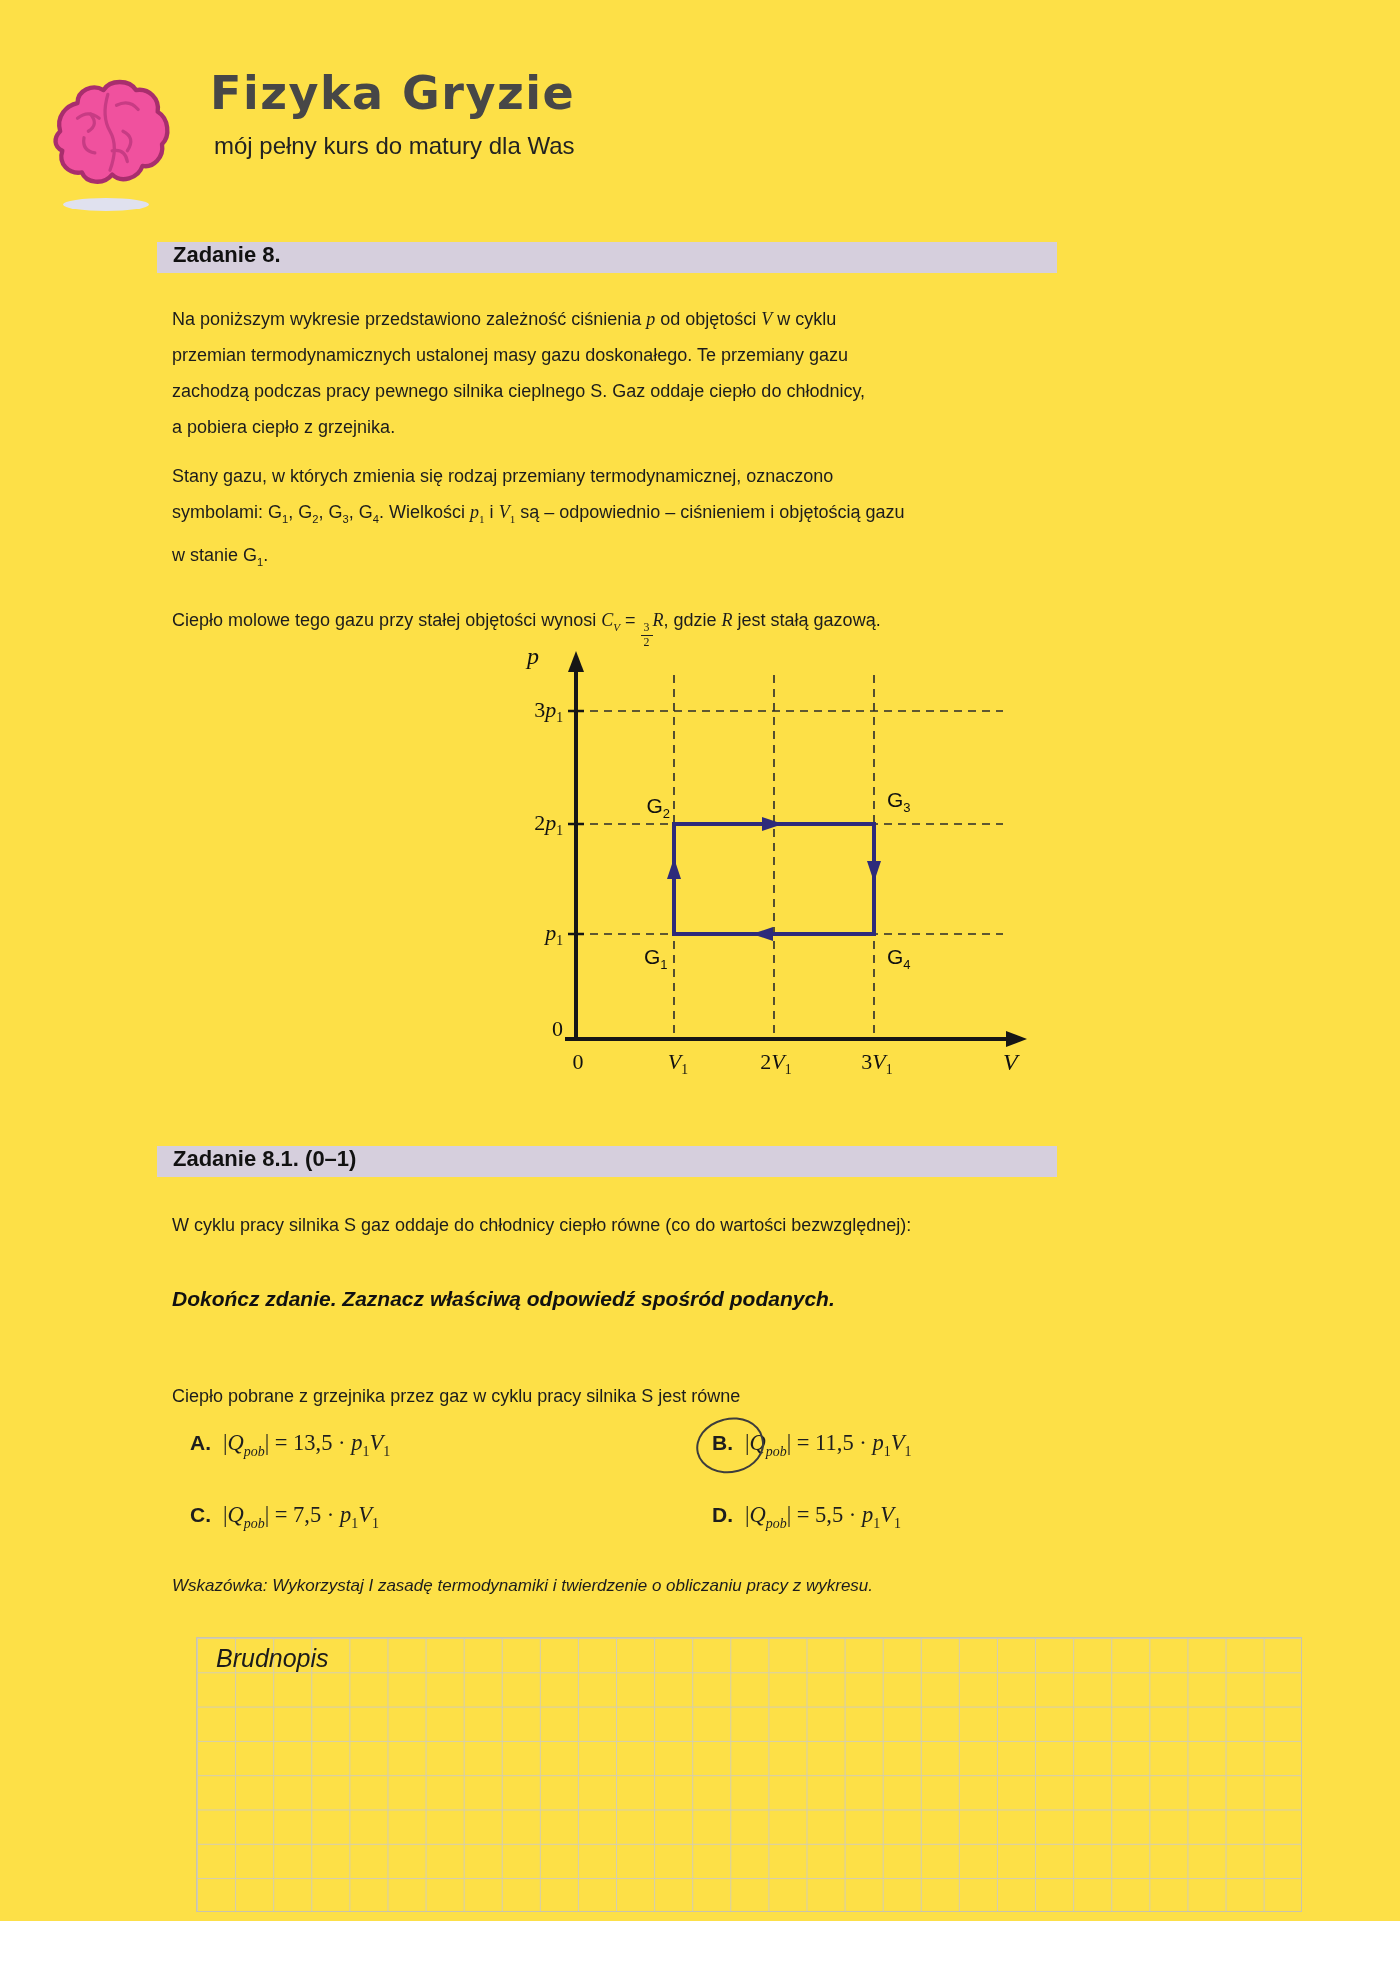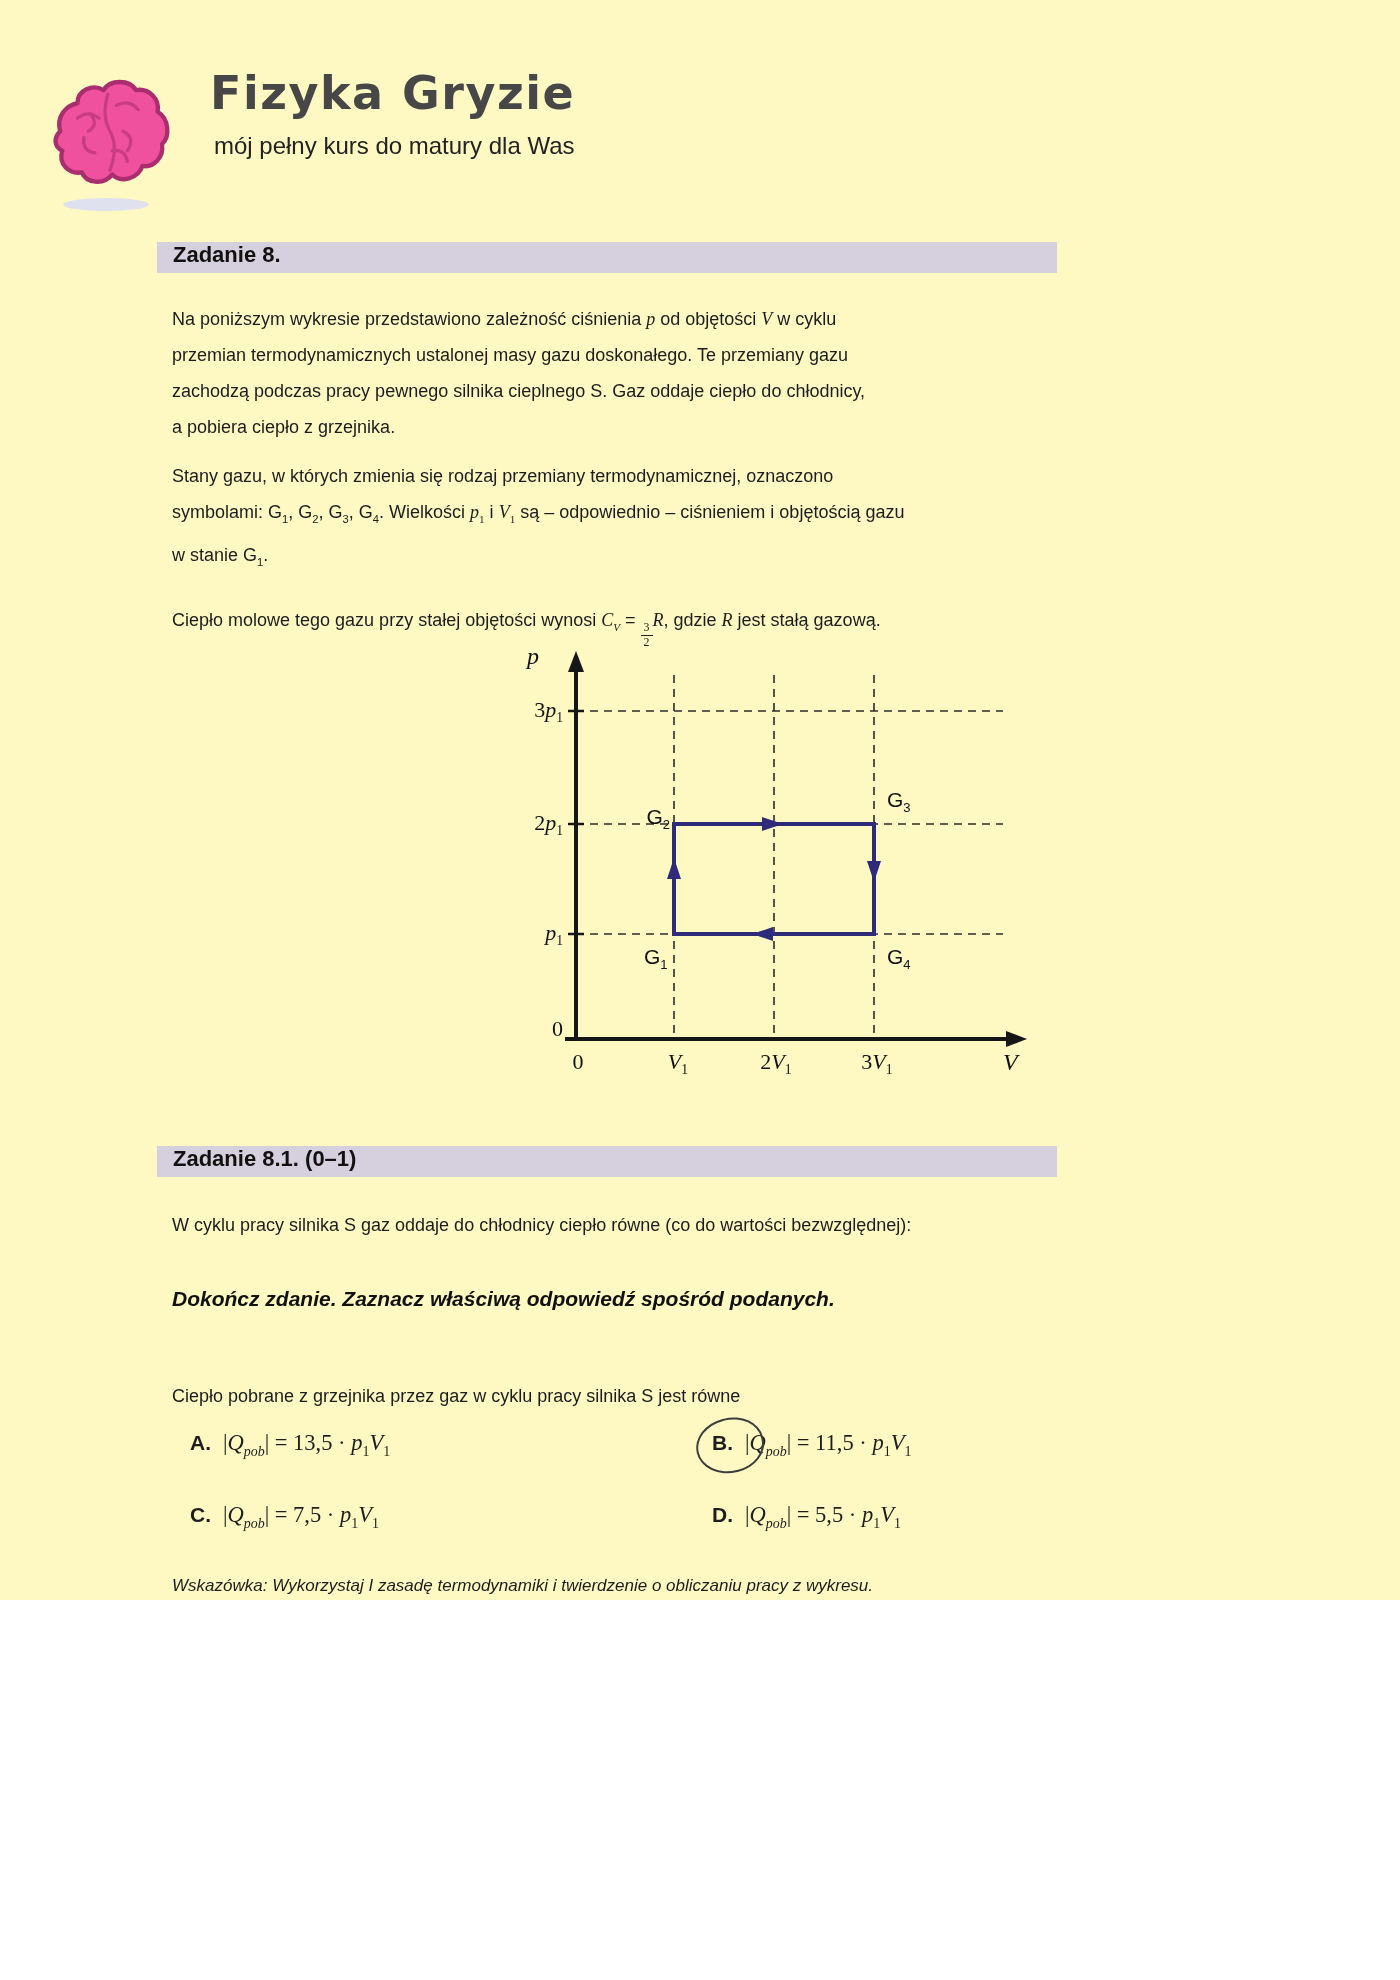--- a/index.html
+++ b/index.html
@@ -1,16 +1,16 @@
 <!DOCTYPE html>
 <html><head>
 <meta charset="utf-8">
 <style>
   html,body{margin:0;padding:0;background:#ffffff;}
-  .page{position:relative;width:1400px;height:1600px;background:#fef9c3;overflow:hidden;
+  .page{position:relative;width:1400px;height:1921px;background:#fde047;overflow:hidden;
         font-family:"Liberation Sans",sans-serif;color:#1e1e1e;}
 
   
   .brain-wrap{position:absolute;left:45px;top:64px;width:130px;height:128px;}
   .logo-shadow{position:absolute;left:63px;top:198px;width:86px;height:13px;border-radius:50%;
                background:#e0e1ef;}
   .page-title{position:absolute;left:210px;top:66px;font-size:46px;font-weight:900;color:#474747;
               letter-spacing:1.5px;font-family:"DejaVu Sans",sans-serif;}
   .page-subtitle{position:absolute;left:214px;top:132px;font-size:24px;color:#222;}
 
@@ -134,21 +134,21 @@
     <div class="chart-label" style="left:72px;top:-2px;font-size:24px;"><span class="mi">p</span></div>
     <div class="chart-label ra" style="left:30px;top:52px;width:78px;">3<span class="mi">p<sub style="font-style: normal;">1</sub></span></div>
     <div class="chart-label ra" style="left:30px;top:165px;width:78px;">2<span class="mi">p<sub style="font-style: normal;">1</sub></span></div>
     <div class="chart-label ra" style="left:30px;top:275px;width:78px;"><span class="mi">p<sub style="font-style: normal;">1</sub></span></div>
     <div class="chart-label ra" style="left:48px;top:371px;width:60px;">0</div>
     <div class="chart-label ca" style="left:93px;top:404px;width:60px;">0</div>
     <div class="chart-label ca" style="left:193px;top:404px;width:60px;"><span class="mi">V<sub style="font-style: normal;">1</sub></span></div>
     <div class="chart-label ca" style="left:291px;top:404px;width:60px;">2<span class="mi">V<sub style="font-style: normal;">1</sub></span></div>
     <div class="chart-label ca" style="left:392px;top:404px;width:60px;">3<span class="mi">V<sub style="font-style: normal;">1</sub></span></div>
     <div class="chart-label" style="left:548px;top:404px;font-size:24px;"><span class="mi">V</span></div>
-    <div class="chart-label sans ra" style="left:137px;top:160px;width:78px;"><span>G<sub style="font-style: normal;">2</sub></span></div>
+    <div class="chart-label sans ra" style="left:137px;top:149px;width:78px;"><span>G<sub style="font-style: normal;">2</sub></span></div>
     <div class="chart-label sans" style="left:432px;top:143px;"><span>G<sub style="font-style: normal;">3</sub></span></div>
     <div class="chart-label sans" style="left:189px;top:300px;"><span>G<sub style="font-style: normal;">1</sub></span></div>
     <div class="chart-label sans" style="left:432px;top:300px;"><span>G<sub style="font-style: normal;">4</sub></span></div>
   </div>
 
   <div class="task-bar" id="bar-81">
     <span>Zadanie 8.1. (0–1)</span>
   </div>
   <p class="body-text" id="intro81">W cyklu pracy silnika S gaz oddaje do chłodnicy ciepło równe (co do wartości bezwzględnej):</p>
   <div class="bold-line" id="command81">Dokończ zdanie. Zaznacz właściwą odpowiedź spośród podanych.</div>

